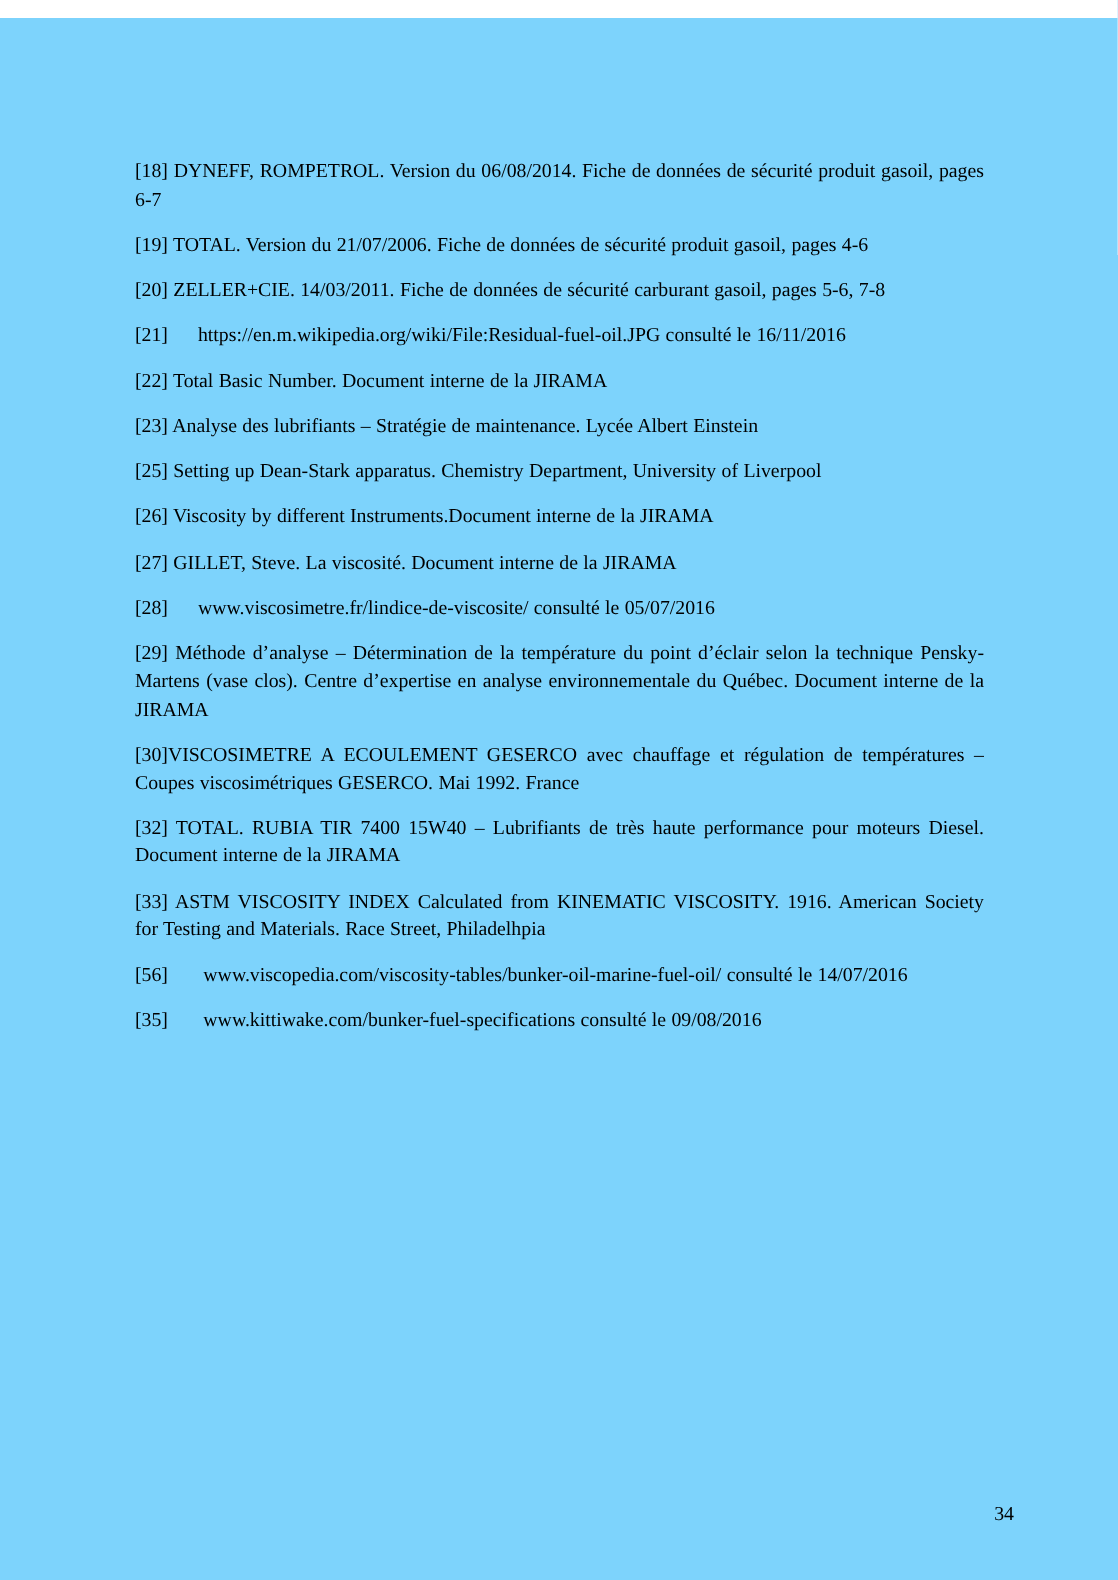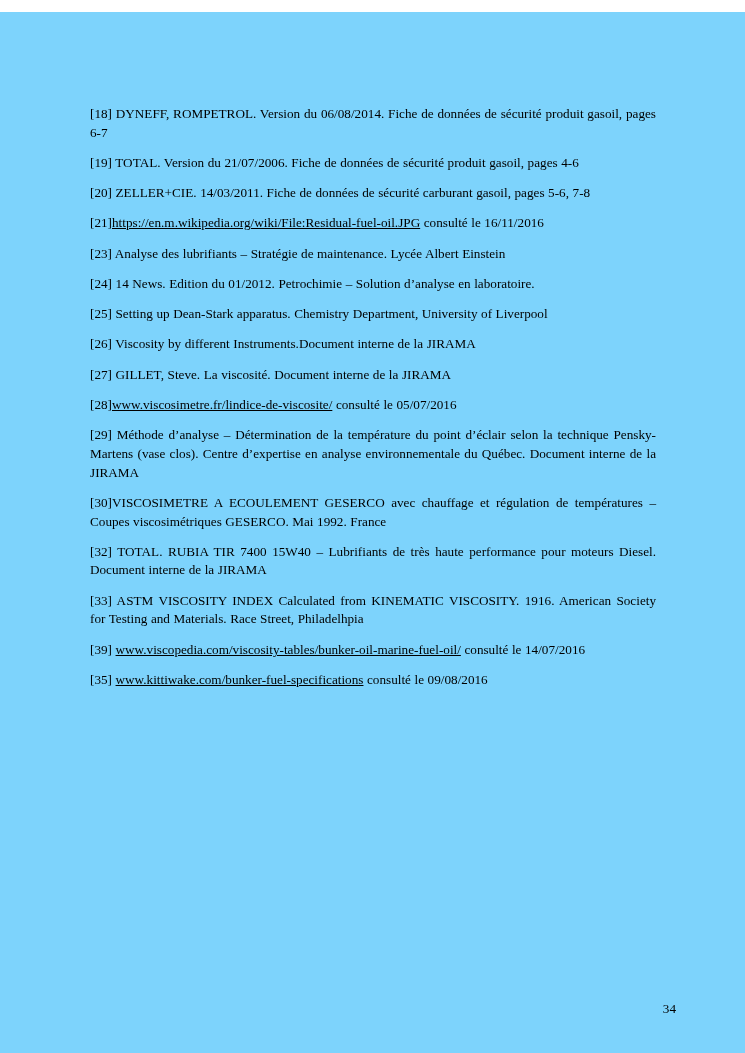--- a/index.html
+++ b/index.html
@@ -34,47 +34,47 @@
     font-size: 13.2px;
     line-height: 1.42;
     text-align: justify;
     margin: 0 0 11.5px 0;
     word-spacing: 0.02em;
   }
   .ref.wide-gap {
     margin-bottom: 16px;
   }
   .link {
-    text-decoration: underline;
+    margin-left: 20px;
   }
   .page-number {
     position: absolute;
     right: 89px;
     bottom: 50px;
     font-size: 13.2px;
     line-height: 1;
     margin-left: 20px;
   }
 </style>
 </head>
 <body>
 
 <div class="page">
   <div class="content">
       <p class="ref"><span>[18] DYNEFF, ROMPETROL. Version du 06/08/2014. Fiche de données de sécurité produit gasoil, pages 6-7</span></p>
       <p class="ref"><span>[19] TOTAL. Version du 21/07/2006. Fiche de données de sécurité produit gasoil, pages 4-6</span></p>
       <p class="ref"><span>[20] ZELLER+CIE. 14/03/2011. Fiche de données de sécurité carburant gasoil, pages 5-6, 7-8</span></p>
       <p class="ref"><span>[21]</span><span class="link">https://en.m.wikipedia.org/wiki/File:Residual-fuel-oil.JPG</span><span>  consulté le 16/11/2016</span></p>
+      <p class="ref"><span>[22] Total Basic Number. Document interne de la JIRAMA</span></p>
       <p class="ref"><span>[23] Analyse des lubrifiants – Stratégie de maintenance. Lycée Albert Einstein</span></p>
-      <p class="ref"><span>[24] 14 News. Edition du 01/2012. Petrochimie – Solution d’analyse en laboratoire.</span></p>
       <p class="ref"><span>[25] Setting up Dean-Stark apparatus. Chemistry Department, University of Liverpool</span></p>
       <p class="ref"><span>[26] Viscosity by different Instruments.Document interne de la JIRAMA</span></p>
       <p class="ref"><span>[27] GILLET, Steve. La viscosité. Document interne de la JIRAMA</span></p>
       <p class="ref"><span>[28]</span><span class="link">www.viscosimetre.fr/lindice-de-viscosite/</span><span> consulté le 05/07/2016</span></p>
       <p class="ref"><span>[29] Méthode d’analyse – Détermination de la température du point d’éclair selon la technique Pensky-Martens (vase clos). Centre d’expertise en analyse environnementale du Québec. Document interne de la JIRAMA</span></p>
       <p class="ref"><span>[30]VISCOSIMETRE A ECOULEMENT GESERCO avec chauffage et régulation de températures – Coupes viscosimétriques GESERCO. Mai 1992. France</span></p>
       <p class="ref"><span>[32] TOTAL. RUBIA TIR 7400 15W40 – Lubrifiants de très haute performance pour moteurs Diesel. Document interne de la JIRAMA</span></p>
       <p class="ref"><span>[33] ASTM VISCOSITY INDEX Calculated from KINEMATIC VISCOSITY. 1916. American Society for Testing and Materials. Race Street, Philadelhpia</span></p>
-      <p class="ref"><span>[39] </span><span class="link">www.viscopedia.com/viscosity-tables/bunker-oil-marine-fuel-oil/</span><span> consulté le 14/07/2016</span></p>
+      <p class="ref"><span>[56] </span><span class="link">www.viscopedia.com/viscosity-tables/bunker-oil-marine-fuel-oil/</span><span> consulté le 14/07/2016</span></p>
       <p class="ref wide-gap"><span>[35] </span><span class="link">www.kittiwake.com/bunker-fuel-specifications</span><span> consulté le 09/08/2016</span></p>
     </div>
   <div class="page-number">34</div>
 </div>
 
 </body></html>

